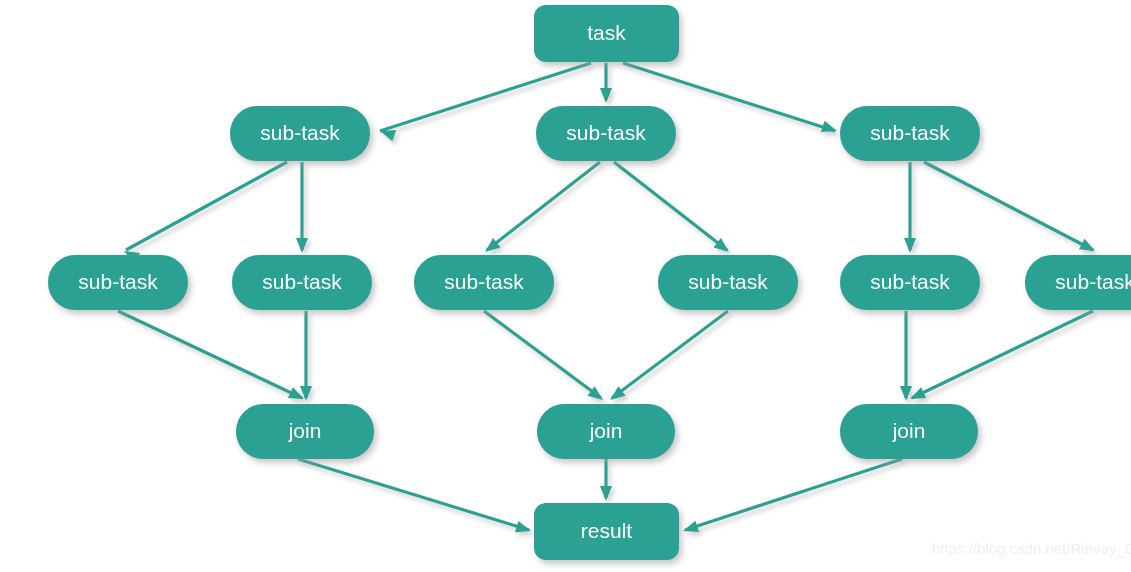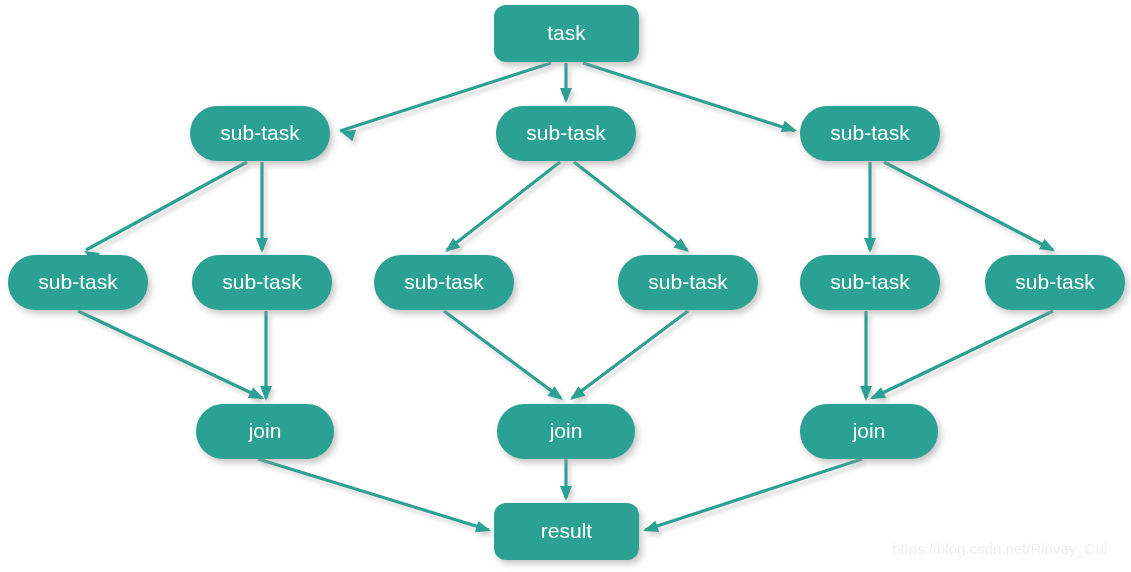--- a/index.html
+++ b/index.html
@@ -3,21 +3,21 @@
 <meta charset="utf-8">
 <style>
   html,body{margin:0;padding:0;}
   body{
     width:1131px;height:572px;
     background:#ffffff;
     font-family:"Liberation Sans","DejaVu Sans",sans-serif;
     overflow:hidden;
     position:relative;
   }
-  #diagram-root{position:absolute;inset:0;}
+  #diagram-root{position:absolute;inset:0;margin-left:40px;}
   svg.layer{position:absolute;left:0;top:0;width:1131px;height:572px;}
   .node-label{
     fill:#ffffff;
     font-family:"Liberation Sans","DejaVu Sans",sans-serif;
     font-size:21px;
     font-weight:400;
     text-anchor:middle;
     dominant-baseline:middle;
     paint-order:stroke;
   }

